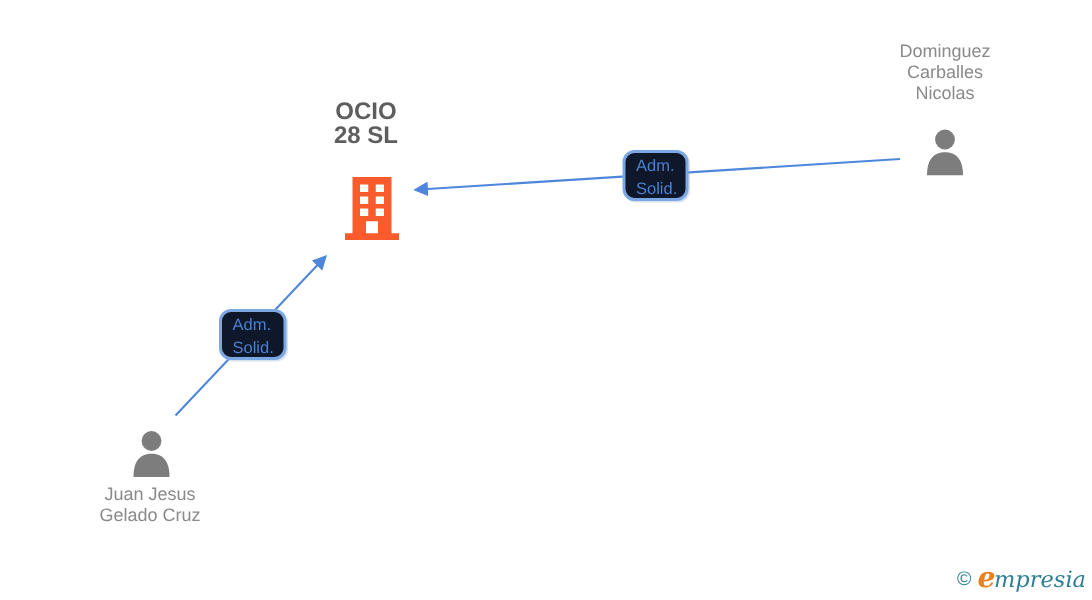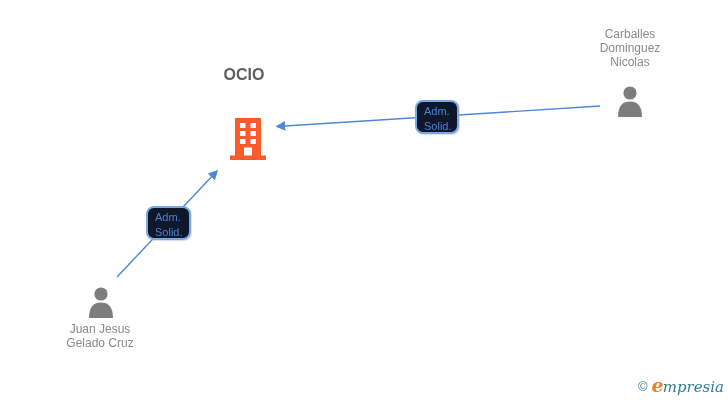--- a/index.html
+++ b/index.html
@@ -96,38 +96,39 @@
       <marker id="arrow" viewBox="0 0 10 10" refX="8.5" refY="5" markerWidth="7" markerHeight="7" orient="auto">
         <path class="arrowhead" d="M0,0 L10,5 L0,10 z"></path>
       </marker>
     </defs>
     <line class="edge-line" x1="600" y1="106" x2="277" y2="126.5" marker-end="url(#arrow)"></line>
     <line class="edge-line" x1="117" y1="277" x2="217" y2="171" marker-end="url(#arrow)"></line>
   </svg>
 
   <div class="node company-title-block">
     <div class="node-title">OCIO</div>
+    <div class="node-title">28 SL</div>
   </div>
   <div class="node company-icon-block icon-wrap">
     <svg class="building-svg" width="38" height="42" viewBox="0 0 38 42">
       <rect class="solid" x="6" y="0" width="26" height="40"></rect>
       <rect class="solid" x="1" y="37.5" width="36" height="4.5"></rect>
       <rect class="win" x="11" y="5" width="5.5" height="5"></rect>
       <rect class="win" x="21.5" y="5" width="5.5" height="5"></rect>
       <rect class="win" x="11" y="13" width="5.5" height="5"></rect>
       <rect class="win" x="21.5" y="13" width="5.5" height="5"></rect>
       <rect class="win" x="11" y="21" width="5.5" height="5"></rect>
       <rect class="win" x="21.5" y="21" width="5.5" height="5"></rect>
       <rect class="win" x="15" y="29.5" width="8" height="8"></rect>
     </svg>
   </div>
 
   <div class="node person-a-name">
+    <div class="person-name">Dominguez</div>
     <div class="person-name">Carballes</div>
-    <div class="person-name">Dominguez</div>
     <div class="person-name">Nicolas</div>
   </div>
   <div class="node person-a-icon icon-wrap">
     <svg class="person-svg" width="34" height="31" viewBox="0 0 34 31">
       <circle cx="17" cy="7" r="6.6"></circle>
       <path d="M5,31 C5,19.5 10,15.5 17,15.5 C24,15.5 29,19.5 29,31 Z"></path>
     </svg>
   </div>
 
   <div class="node person-b-icon icon-wrap">

